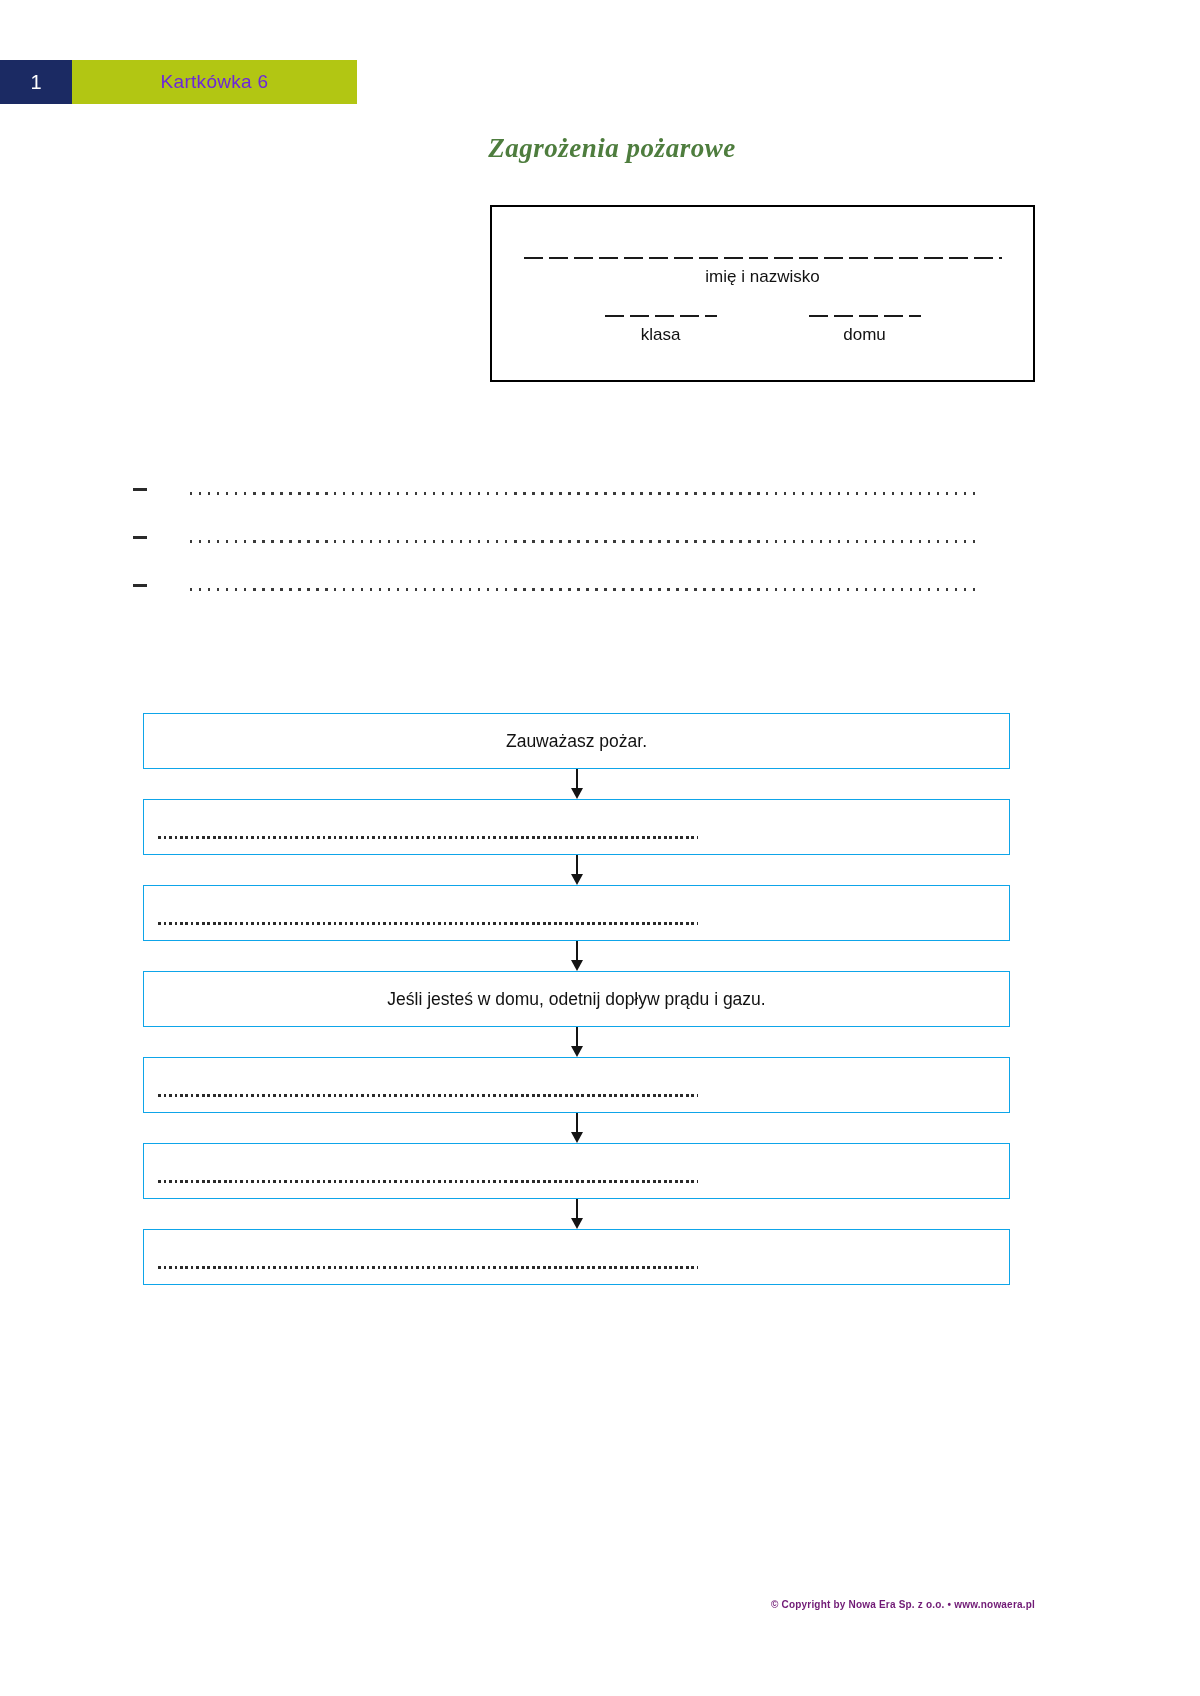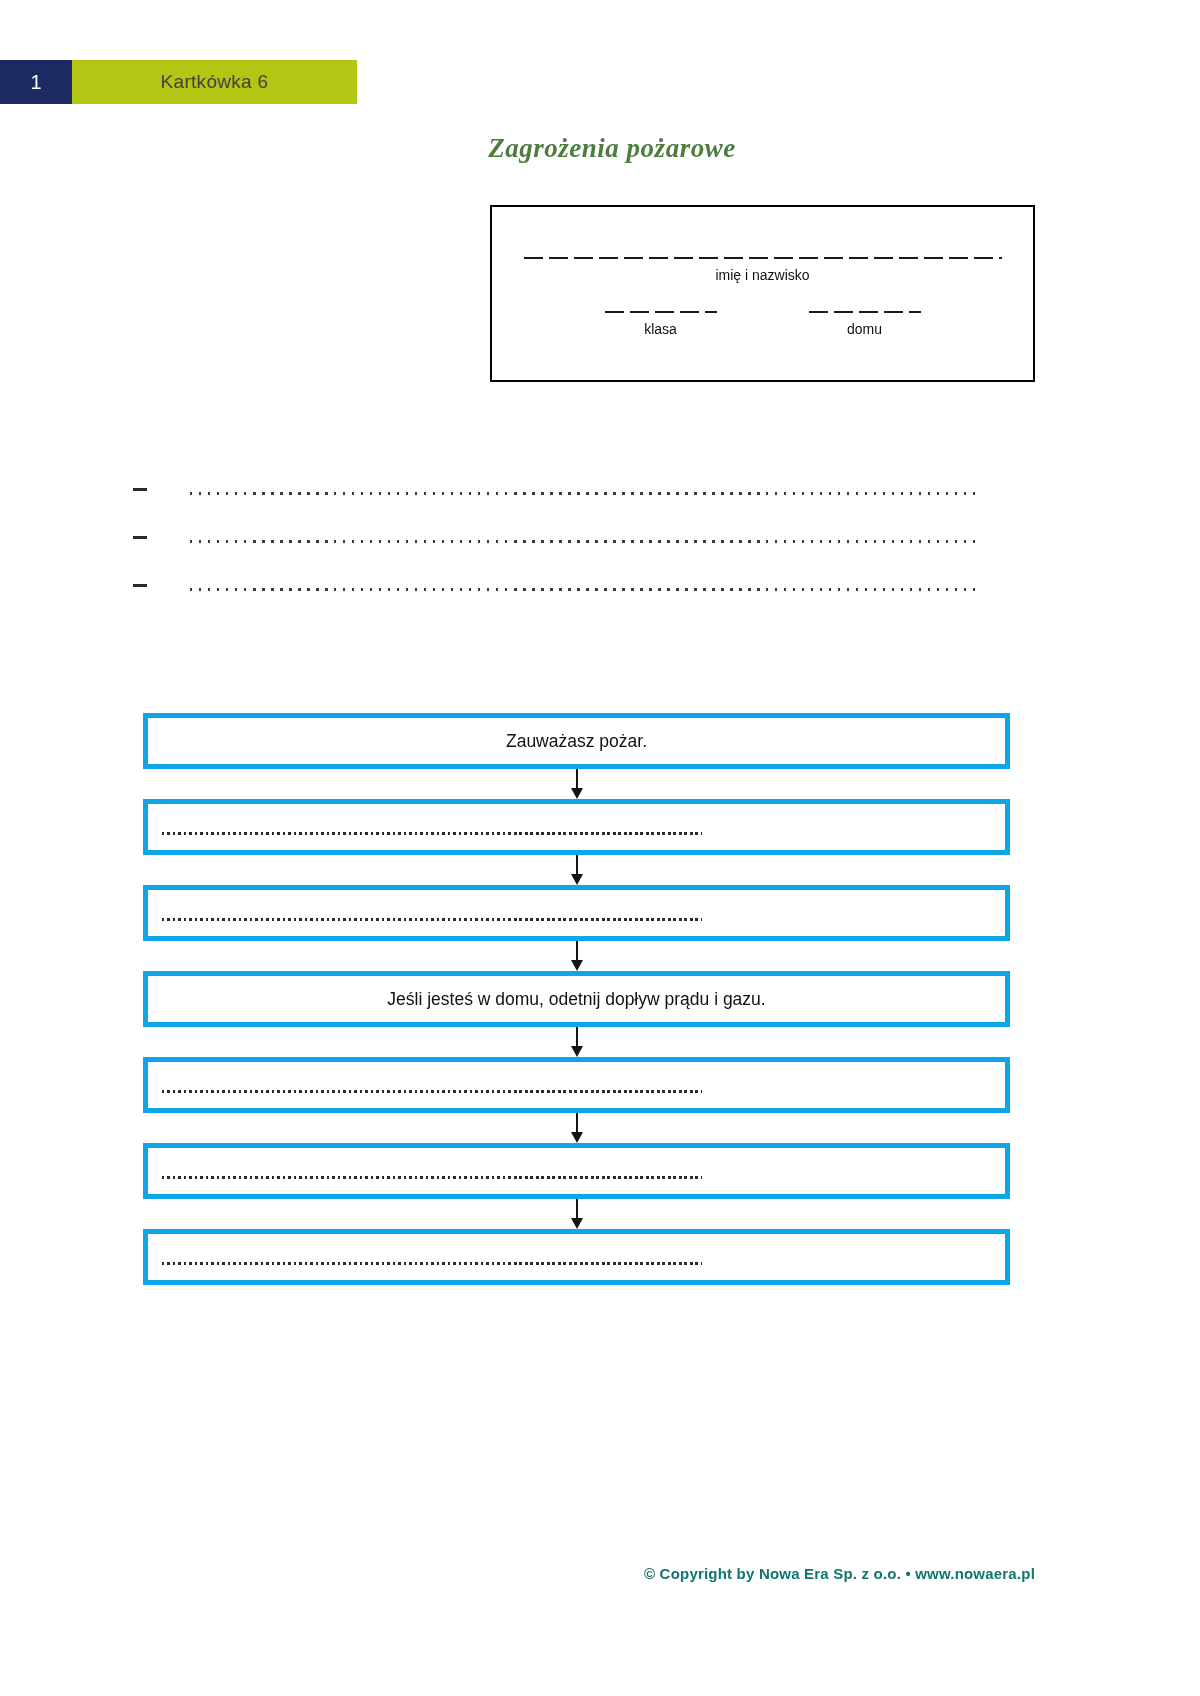--- a/index.html
+++ b/index.html
@@ -20,21 +20,21 @@
   .page-num {
     width: 72px; height: 44px;
     background: #1b2a63;
     color: #ffffff;
     display: flex; align-items: center; justify-content: center;
     font-size: 20px;
   }
   .header-label {
     width: 285px; height: 44px;
     background: #b2c613;
-    color: #404040;
+    color: #6d28d9;
     display: flex; align-items: center; justify-content: center;
     font-size: 19px;
     letter-spacing: 0.3px;
   }
 
   
   .doc-title {
     position: absolute; top: 133px; left: 12px; width: 1200px;
     text-align: center;
     font-family: Liberation Serif, serif;
@@ -49,21 +49,21 @@
     position: absolute; top: 205px; left: 490px;
     width: 545px; height: 177px;
     border: 2px solid #000000;
     display: flex; flex-direction: column; align-items: center;
   }
   .dash-line {
     height: 2px;
     background: repeating-linear-gradient(90deg, #1a1a1a 0 19px, transparent 19px 25px);
   }
   .dash-long { width: 478px; margin-top: 50px; }
-  .name-box .field-label { font-size: 14px; margin-top: 8px; color: #111; }
+  .name-box .field-label { font-size: 17px; margin-top: 8px; color: #111; }
   .kd-row {
     display: flex; justify-content: center; gap: 92px; margin-top: 28px; width: 100%;
   }
   .kd-col { display: flex; flex-direction: column; align-items: center; text-align: center; }
   .dash-short { width: 112px; }
 
   
   .question {
     position: absolute; left: 133px;
     font-family: "Liberation Serif", serif;
@@ -87,21 +87,21 @@
   .a2 { top: 532px; }
   .a3 { top: 580px; }
 
   
   .flowchart {
     position: absolute; top: 713px; left: 143px; width: 867px;
     display: flex; flex-direction: column;
   }
   .step {
     width: 867px; height: 56px;
-    border: 5px solid #0ea5e9;
+    border: 1px solid #0ea5e9;
     background: #ffffff;
     display: flex; align-items: center; justify-content: center;
     font-size: 17.5px;
     color: #111;
   }
   .step.blank { justify-content: flex-start; align-items: flex-end; }
   .step .blank-dots {
     margin: 0 0 15px 14px;
     width: 540px; height: 3px;
     background: repeating-linear-gradient(90deg, #2a2a2a 0 2.5px, transparent 2.5px 5.5px);
@@ -113,22 +113,22 @@
   .arrow .shaft { width: 2px; flex: 1; background: #141414; }
   .arrow .head {
     width: 0; height: 0;
     border-left: 6px solid transparent;
     border-right: 6px solid transparent;
     border-top: 11px solid #141414;
   }
 
   
   .footer {
-    position: absolute; top: 1565px; right: 165px;
-    font-size: 15px; font-weight: bold; color: #0f766e;
+    position: absolute; top: 1599px; right: 165px;
+    font-size: 10px; font-weight: bold; color: #701a75;
     letter-spacing: 0.2px;
   }
 </style>
 </head>
 <body>
 
 <div class="page">
 
   <div class="header">
     <div class="page-num">1</div>

